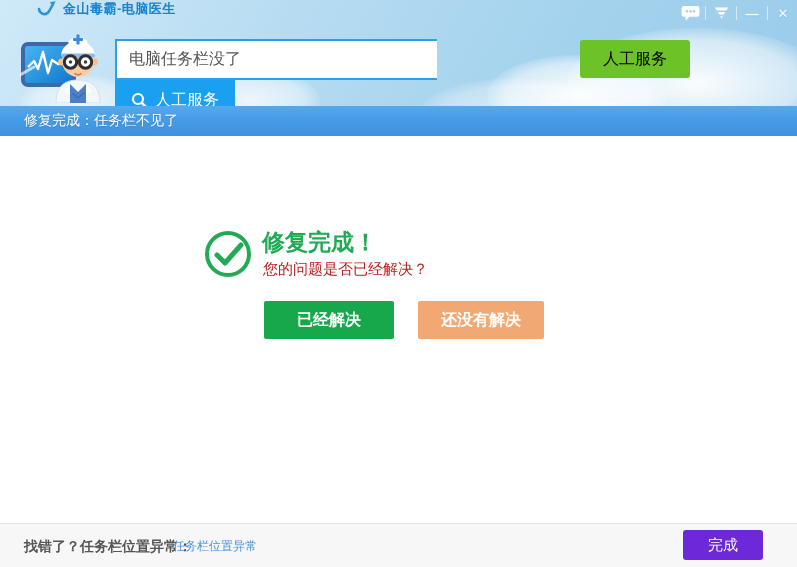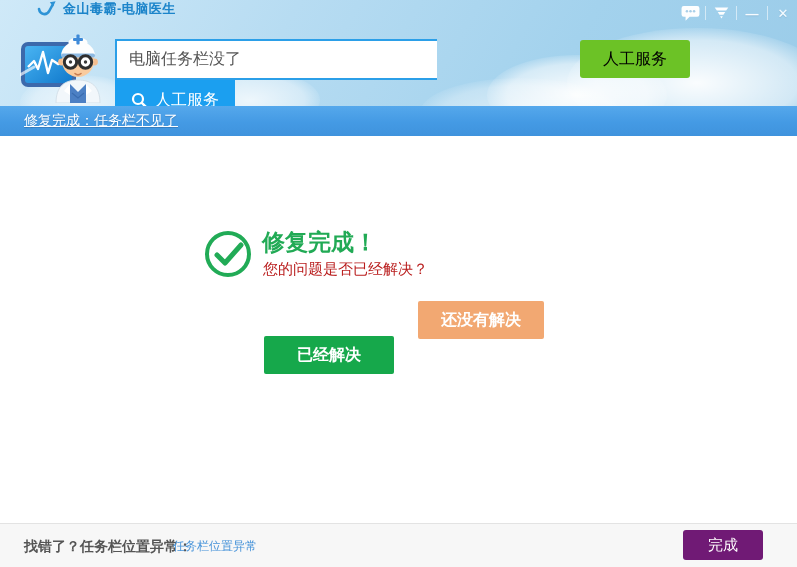--- a/index.html
+++ b/index.html
@@ -33,39 +33,39 @@
                   padding:0 12px; font-size:16px; color:#555; outline:none; font-family:inherit; }
   .search-btn { width:120px; height:41px; background:#1b9ff0; border:none; color:#fff; font-size:16px;
                 display:flex; align-items:center; justify-content:center; gap:7px; cursor:pointer; font-family:inherit; }
   .service-btn { position:absolute; left:580px; top:40px; width:110px; height:38px; background:#6cc226;
                  border:none; border-radius:3px; color:#000000; font-size:16px; cursor:pointer; font-family:inherit; }
 
   
   .statusbar { position:absolute; left:0; top:106px; width:797px; height:30px;
                background:linear-gradient(180deg,#55a8ec 0%,#449ae4 55%,#3f93dd 100%);
                display:flex; align-items:center; }
-  .statusbar span { margin-left:24px; color:#fff; font-size:14px; text-shadow:0 1px 1px rgba(40,90,140,.35);text-decoration:underline; }
+  .statusbar span { margin-left:24px; color:#fff; font-size:14px; text-shadow:0 1px 1px rgba(40,90,140,.35); }
 
   
   .content { position:absolute; left:0; top:136px; width:797px; height:387px; background:#fff;padding-left:32px; }
   .check-circle { position:absolute; left:205px; top:95px; width:46px; height:46px; border:4px solid #21ab56; border-radius:50%; }
   .check-circle svg { position:absolute; left:5px; top:7px; }
   .result-title { position:absolute; left:262px; top:91px; font-size:23px; font-weight:bold; color:#21aa55; }
   .result-question { position:absolute; left:263px; top:124px; font-size:15px; color:#b91c1c; }
   .answer-row { position:absolute; left:264px; top:165px; display:flex; gap:24px; }
   .btn-solved { width:130px; height:38px; background:#16a84b; border:none; border-radius:2px; color:#fff;
-                font-size:16px; font-weight:bold; cursor:pointer; font-family:inherit;margin-top:35px; }
+                font-size:16px; font-weight:bold; cursor:pointer; font-family:inherit; }
   .btn-unsolved { width:126px; height:38px; background:#f2a872; border:none; border-radius:2px; color:#fff;
                   font-size:16px; font-weight:bold; cursor:pointer; font-family:inherit; }
 
   
   .footer { position:absolute; left:0; top:523px; width:797px; height:44px; background:#f7f7f7; border-top:1px solid #e3e3e3; }
   .hint-label { position:absolute; left:24px; top:14px; font-size:14px; font-weight:bold; color:#555; }
   .similar-link { position:absolute; left:173px; top:14px; font-size:12px; color:#4793d9; text-decoration:none; cursor:pointer; }
-  .done-btn { position:absolute; right:34px; top:6px; width:80px; height:30px; background:#701a75; border:none;
+  .done-btn { position:absolute; right:34px; top:6px; width:80px; height:30px; background:#6d28d9; border:none;
               border-radius:3px; color:#fff; font-size:15px; cursor:pointer; font-family:inherit; }
 </style>
 </head>
 <body>
 
 <div class="window">
 
   <div class="sky">
     <div class="cloud c1"></div>
     <div class="cloud c2"></div>

